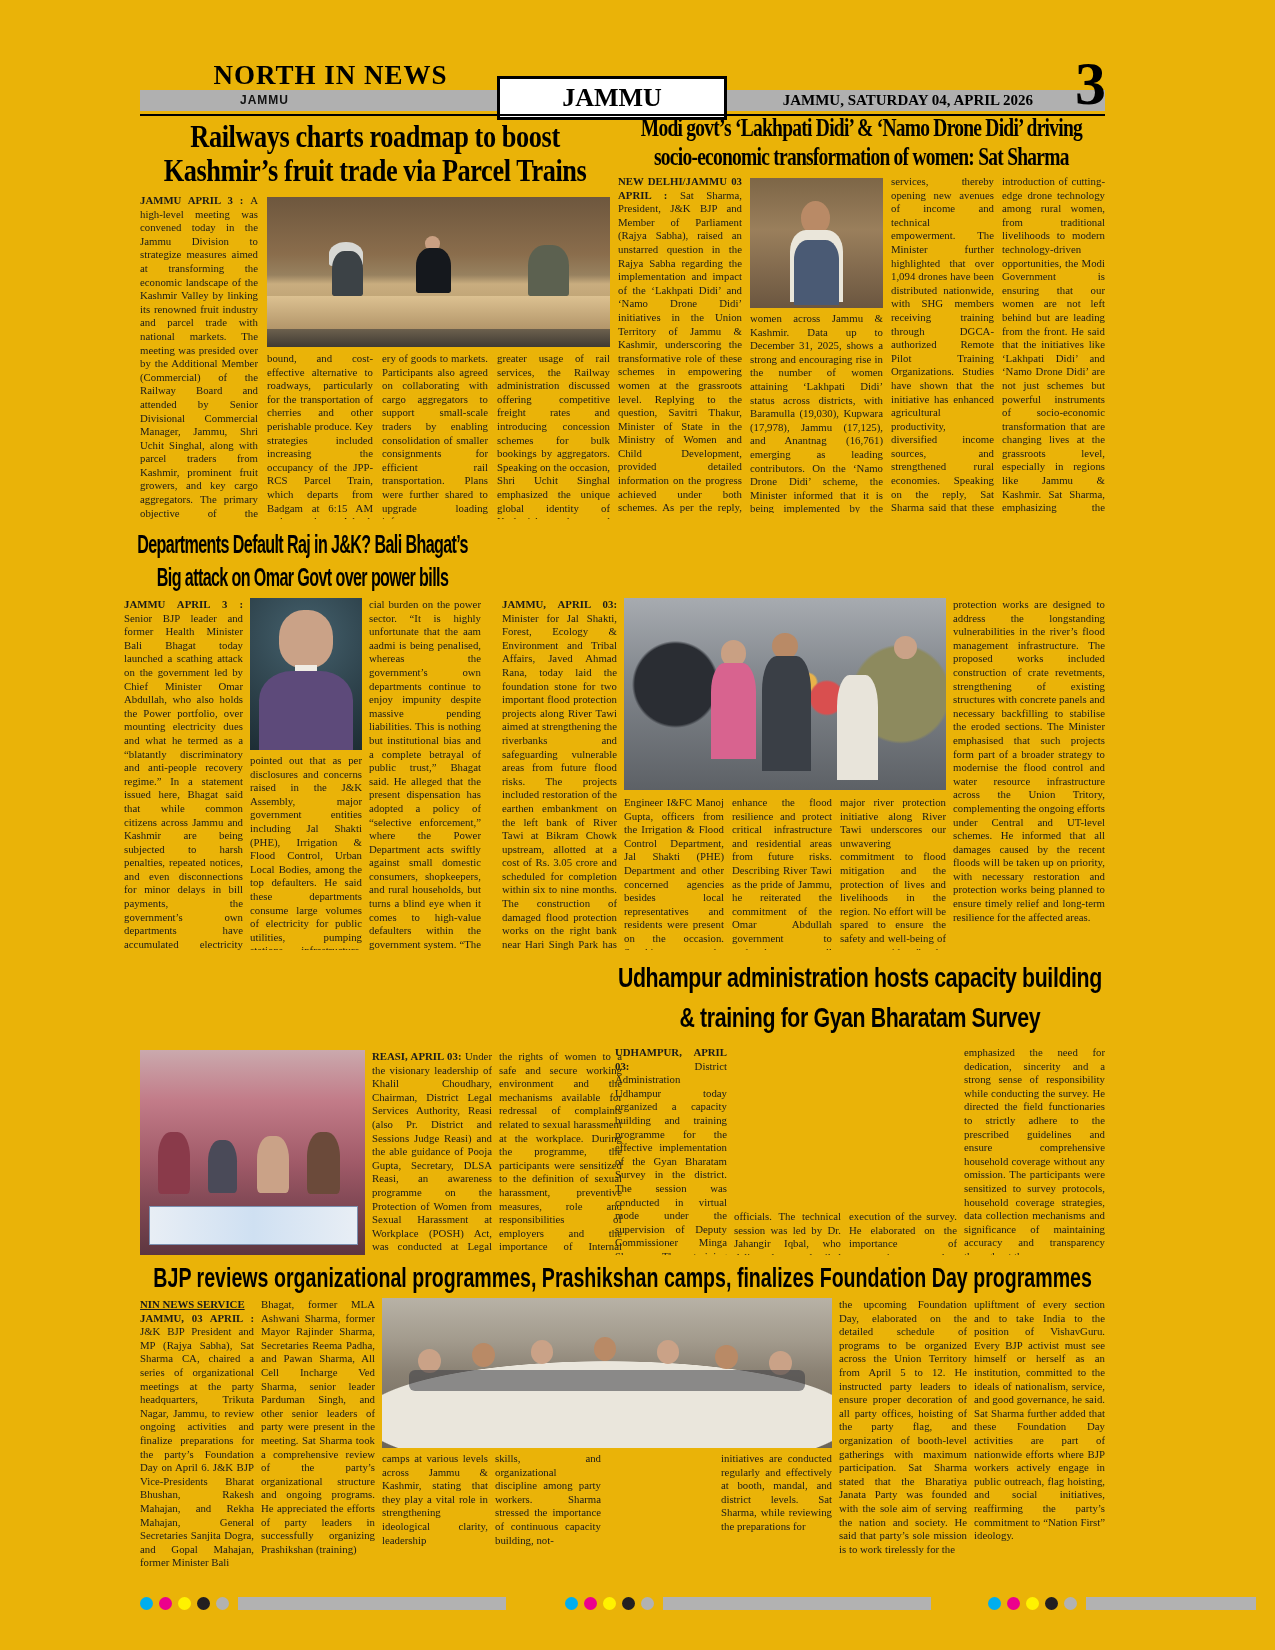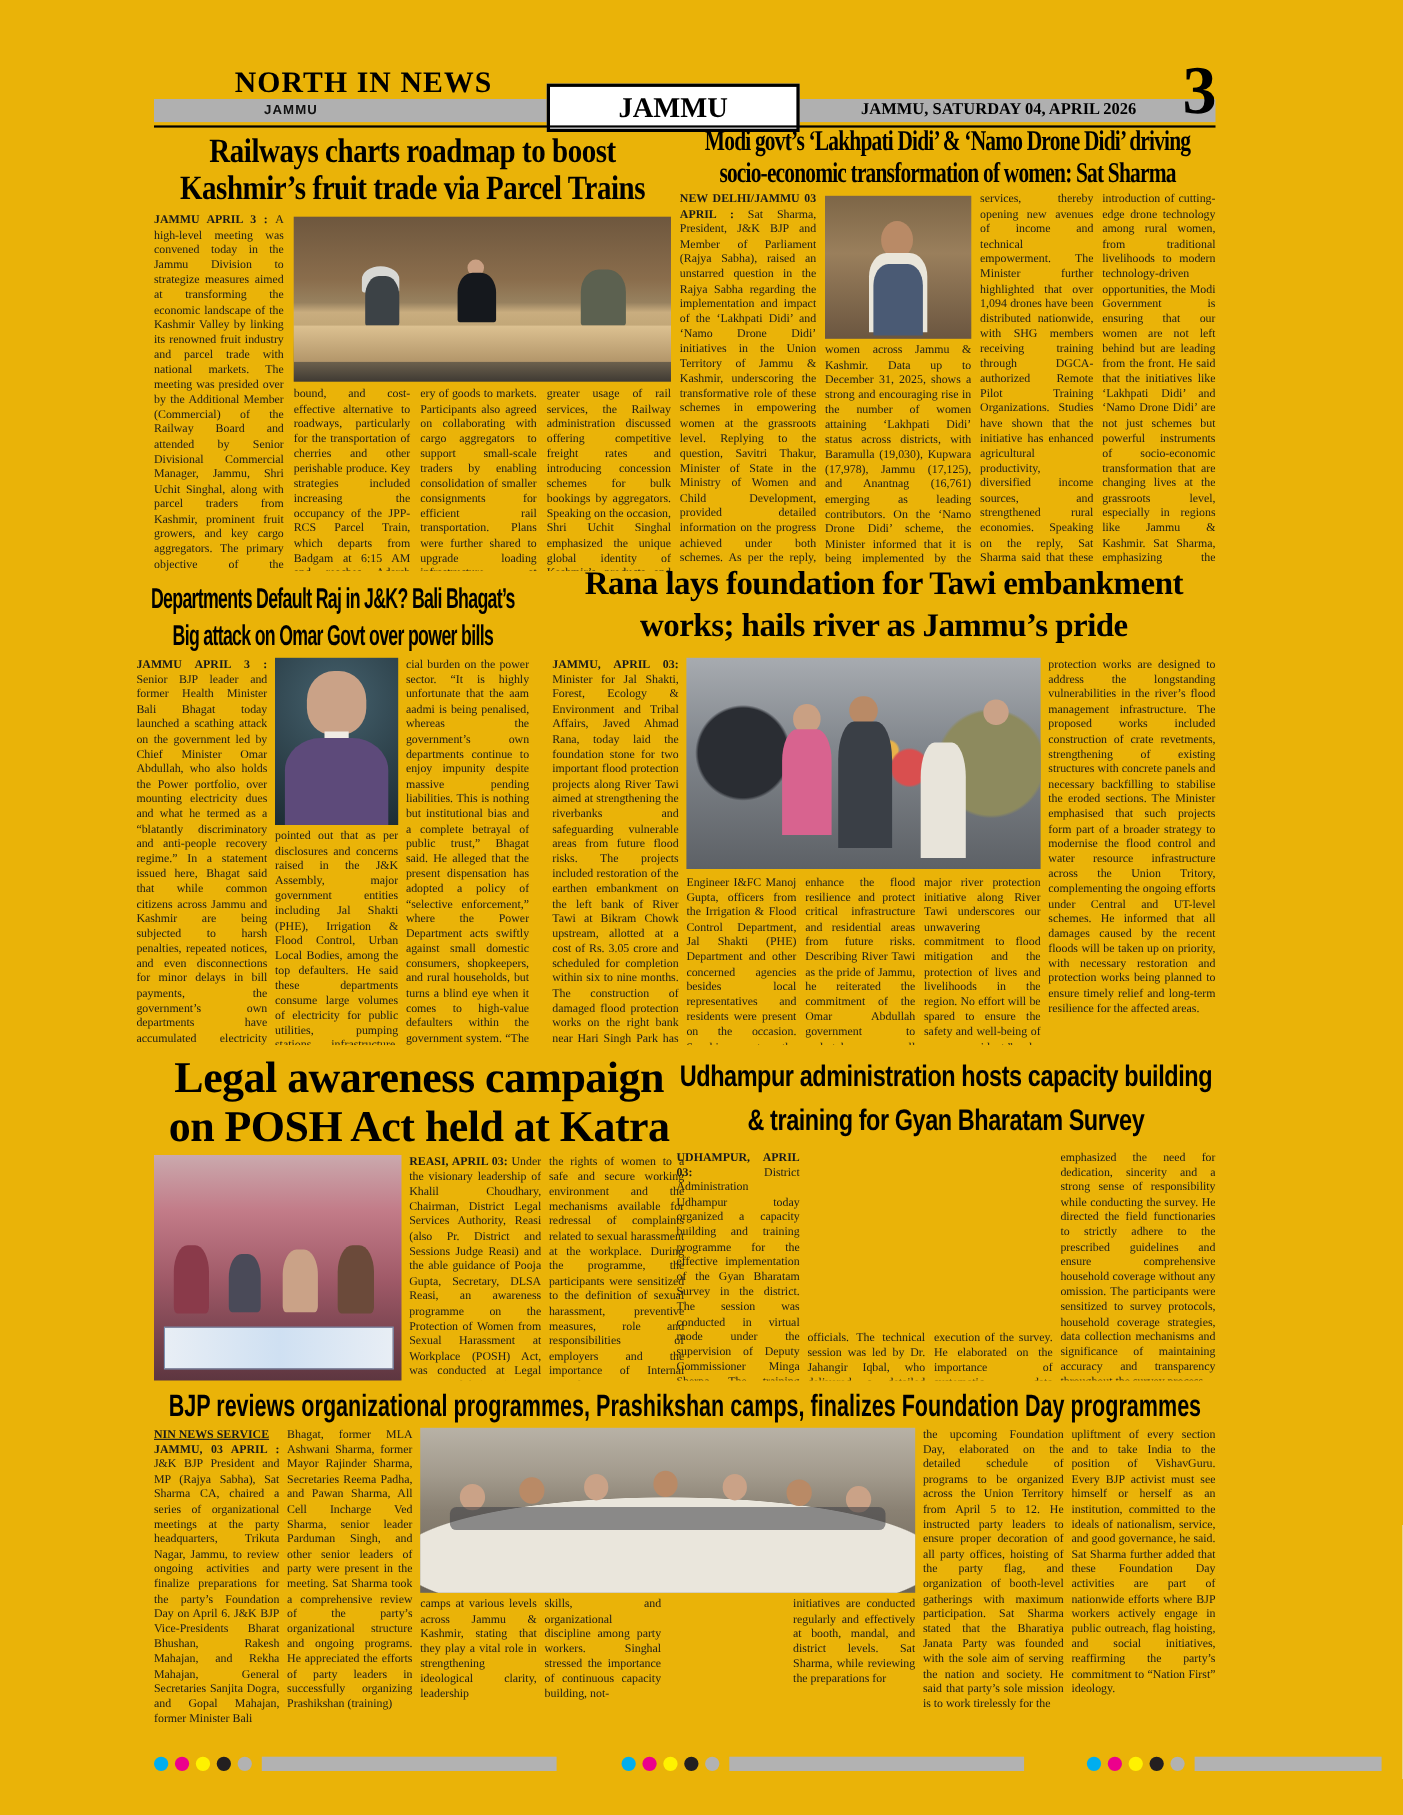--- a/index.html
+++ b/index.html
@@ -84,40 +84,38 @@
     <div class="photo" style="left:126px;top:70px;width:112px;height:152px;background:radial-gradient(circle at 50% 25%,#45616d 0%,#2c4049 60%,#1d2d34 100%);">
       <i class="fig" style="left:26%;top:8%;width:48%;height:38%;background:#caa287;border-radius:46% 46% 42% 42%;"></i>
       <i class="fig" style="left:40%;top:44%;width:20%;height:12%;background:#f0ece4;"></i>
       <i class="fig" style="left:8%;top:48%;width:84%;height:55%;background:#5d4a7a;border-radius:35% 35% 0 0;"></i>
     </div>
     <div class="col" style="left:126px;top:226px;width:112px;height:196px;">pointed out that as per disclosures and concerns raised in the J&amp;K Assembly, major government entities including Jal Shakti (PHE), Irrigation &amp; Flood Control, Urban Local Bodies, among the top defaulters. He said these departments consume large volumes of electricity for public utilities, pumping stations, infrastructure, and security establishments, yet fail to clear dues in a time-bound manner, placing an enormous finan-</div>
     <div class="col" style="left:245px;top:70px;width:112px;height:352px;">cial burden on the power sector. “It is highly unfortunate that the aam aadmi is being penalised, whereas the government’s own departments continue to enjoy impunity despite massive pending liabilities. This is nothing but institutional bias and a complete betrayal of public trust,” Bhagat said. He alleged that the present dispensation has adopted a policy of “selective enforcement,” where the Power Department acts swiftly against small domestic consumers, shopkeepers, and rural households, but turns a blind eye when it comes to high-value defaulters within the government system. “The irony is glaring — those who are responsible for governance have themselves become the biggest violators of financial discipline,” he remarked.</div>
   </div>
 
   <div class="abs" style="left:502px;top:512px;width:603px;height:440px;">
-    <div class="abs h-serif" style="left:0;top:0;width:603px;font-size:30px;line-height:38px;letter-spacing:-0.5px;">Rana lays foundation for Tawi embankment works; hails river as Jammu’s pride</div>
     <div class="col" style="left:0;top:86px;width:115px;height:352px;">
       <span class="dl">JAMMU, APRIL 03: </span><span>Minister for Jal Shakti, Forest, Ecology &amp; Environment and Tribal Affairs, Javed Ahmad Rana, today laid the foundation stone for two important flood protection projects along River Tawi aimed at strengthening the riverbanks and safeguarding vulnerable areas from future flood risks. The projects included restoration of the earthen embankment on the left bank of River Tawi at Bikram Chowk upstream, allotted at a cost of Rs. 3.05 crore and scheduled for completion within six to nine months. The construction of damaged flood protection works on the right bank near Hari Singh Park has been allotted at a cost of Rs. 82 lakh and is expected to be completed within two years. MLA Jammu East, Yudhvir Sethi, Chief</span>
     </div>
     <div class="photo" style="left:122px;top:86px;width:322px;height:192px;background:radial-gradient(circle at 63% 52%,#d94f4f 0 7%,rgba(0,0,0,0) 8%),radial-gradient(circle at 57% 44%,#e8b34a 0 4%,rgba(0,0,0,0) 5%),radial-gradient(circle at 86% 50%,#8d8a5e 0 16%,rgba(0,0,0,0) 17%),radial-gradient(circle at 16% 45%,#2a2d33 0 14%,rgba(0,0,0,0) 15%),linear-gradient(180deg,#a7abb0 0%,#83888e 40%,#5d6166 100%);">
       <i class="fig" style="left:30%;top:22%;width:8%;height:14%;background:#c9a083;border-radius:50%;"></i>
       <i class="fig" style="left:27%;top:34%;width:14%;height:50%;background:#d8638f;border-radius:30% 30% 0 0;"></i>
       <i class="fig" style="left:46%;top:18%;width:8%;height:14%;background:#b98a66;border-radius:50%;"></i>
       <i class="fig" style="left:43%;top:30%;width:15%;height:60%;background:#3a3f46;border-radius:30% 30% 0 0;"></i>
       <i class="fig" style="left:66%;top:40%;width:13%;height:55%;background:#e8e4da;border-radius:30% 30% 0 0;"></i>
       <i class="fig" style="left:84%;top:20%;width:7%;height:12%;background:#caa287;border-radius:50%;"></i>
     </div>
     <div class="col" style="left:122px;top:284px;width:100px;height:154px;">Engineer I&amp;FC Manoj Gupta, officers from the Irrigation &amp; Flood Control Department, Jal Shakti (PHE) Department and other concerned agencies besides local representatives and residents were present on the occasion. Speaking at the ceremony, Javed Rana said that these projects will significantly</div>
     <div class="col" style="left:230px;top:284px;width:100px;height:154px;">enhance the flood resilience and protect critical infrastructure and residential areas from future risks. Describing River Tawi as the pride of Jammu, he reiterated the commitment of the Omar Abdullah government to undertake all necessary measures for its protection and beautification. “The</div>
     <div class="col" style="left:338px;top:284px;width:106px;height:154px;">major river protection initiative along River Tawi underscores our unwavering commitment to flood mitigation and the protection of lives and livelihoods in the region. No effort will be spared to ensure the safety and well-being of every resident,” he maintained. The embankment restoration and bank</div>
     <div class="col" style="left:451px;top:86px;width:152px;height:352px;">protection works are designed to address the longstanding vulnerabilities in the river’s flood management infrastructure. The proposed works included construction of crate revetments, strengthening of existing structures with concrete panels and necessary backfilling to stabilise the eroded sections. The Minister emphasised that such projects form part of a broader strategy to modernise the flood control and water resource infrastructure across the Union Tritory, complementing the ongoing efforts under Central and UT-level schemes. He informed that all damages caused by the recent floods will be taken up on priority, with necessary restoration and protection works being planned to ensure timely relief and long-term resilience for the affected areas.</div>
   </div>
 
   <div class="abs" style="left:140px;top:958px;width:482px;height:297px;">
-    <div class="abs h-serif" style="left:0;top:0;width:482px;font-size:40px;line-height:44px;letter-spacing:-0.5px;">Legal awareness campaign on POSH Act held at Katra</div>
     <div class="photo" style="left:0;top:92px;width:225px;height:205px;background:linear-gradient(180deg,#caa9ad 0%,#c27b88 25%,#a05a68 55%,#7d4652 78%,#5d3640 100%);">
       <i class="fig" style="left:8%;top:40%;width:14%;height:30%;background:#8a3a4a;border-radius:40% 40% 10% 10%;"></i>
       <i class="fig" style="left:30%;top:44%;width:13%;height:26%;background:#4a4a58;border-radius:40% 40% 10% 10%;"></i>
       <i class="fig" style="left:52%;top:42%;width:14%;height:28%;background:#caa287;border-radius:40% 40% 10% 10%;"></i>
       <i class="fig" style="left:74%;top:40%;width:15%;height:30%;background:#6b4a3a;border-radius:40% 40% 10% 10%;"></i>
       <i class="fig" style="left:4%;top:76%;width:92%;height:18%;background:linear-gradient(90deg,#e8eef5 0%,#cfe0f2 50%,#e8eef5 100%);border:1px solid #7a90b0;"></i>
     </div>
     <div class="col" style="left:232px;top:92px;width:120px;height:205px;">
       <span class="dl">REASI, APRIL 03: </span><span>Under the visionary leadership of Khalil Choudhary, Chairman, District Legal Services Authority, Reasi (also Pr. District and Sessions Judge Reasi) and the able guidance of Pooja Gupta, Secretary, DLSA Reasi, an awareness programme on the Protection of Women from Sexual Harassment at Workplace (POSH) Act, was conducted at Legal Literacy Club (LLC) Katra. The session aimed to spread awareness regarding the provisions of the POSH Act, emphasizing</span>
     </div>
@@ -144,21 +142,21 @@
       <i class="fig" style="left:8%;top:34%;width:5%;height:16%;background:#caa287;border-radius:50%;"></i>
       <i class="fig" style="left:20%;top:30%;width:5%;height:16%;background:#b98a66;border-radius:50%;"></i>
       <i class="fig" style="left:33%;top:28%;width:5%;height:16%;background:#caa287;border-radius:50%;"></i>
       <i class="fig" style="left:47%;top:26%;width:5%;height:16%;background:#b98a66;border-radius:50%;"></i>
       <i class="fig" style="left:61%;top:28%;width:5%;height:16%;background:#caa287;border-radius:50%;"></i>
       <i class="fig" style="left:74%;top:31%;width:5%;height:16%;background:#b98a66;border-radius:50%;"></i>
       <i class="fig" style="left:86%;top:35%;width:5%;height:16%;background:#caa287;border-radius:50%;"></i>
       <i class="fig" style="left:6%;top:48%;width:88%;height:14%;background:#3a3d44;border-radius:6px;opacity:.55;"></i>
     </div>
     <div class="col" style="left:242px;top:190px;width:106px;height:134px;">camps at various levels across Jammu &amp; Kashmir, stating that they play a vital role in strengthening ideological clarity, leadership</div>
-    <div class="col" style="left:355px;top:190px;width:106px;height:134px;">skills, and organizational discipline among party workers. Singhal stressed the importance of continuous capacity building, not-</div>
+    <div class="col" style="left:355px;top:190px;width:106px;height:134px;">skills, and organizational discipline among party workers. Sharma stressed the importance of continuous capacity building, not-</div>
     <div class="col" style="left:581px;top:190px;width:111px;height:134px;">initiatives are conducted regularly and effectively at booth, mandal, and district levels. Sat Sharma, while reviewing the preparations for</div>
     <div class="col" style="left:699px;top:36px;width:128px;height:288px;">the upcoming Foundation Day, elaborated on the detailed schedule of programs to be organized across the Union Territory from April 5 to 12. He instructed party leaders to ensure proper decoration of all party offices, hoisting of the party flag, and organization of booth-level gatherings with maximum participation. Sat Sharma stated that the Bharatiya Janata Party was founded with the sole aim of serving the nation and society. He said that party’s sole mission is to work tirelessly for the</div>
     <div class="col" style="left:834px;top:36px;width:131px;height:288px;">upliftment of every section and to take India to the position of VishavGuru. Every BJP activist must see himself or herself as an institution, committed to the ideals of nationalism, service, and good governance, he said. Sat Sharma further added that these Foundation Day activities are part of nationwide efforts where BJP workers actively engage in public outreach, flag hoisting, and social initiatives, reaffirming the party’s commitment to “Nation First” ideology.</div>
   </div>
 
   <div class="abs" style="left:0;top:1597px;width:1275px;height:14px;">
     <span class="dot" style="left:140px;background:#00aeef;"></span>
     <span class="dot" style="left:159px;background:#ec008c;"></span>
     <span class="dot" style="left:178px;background:#fff200;"></span>
     <span class="dot" style="left:197px;background:#231f20;"></span>

